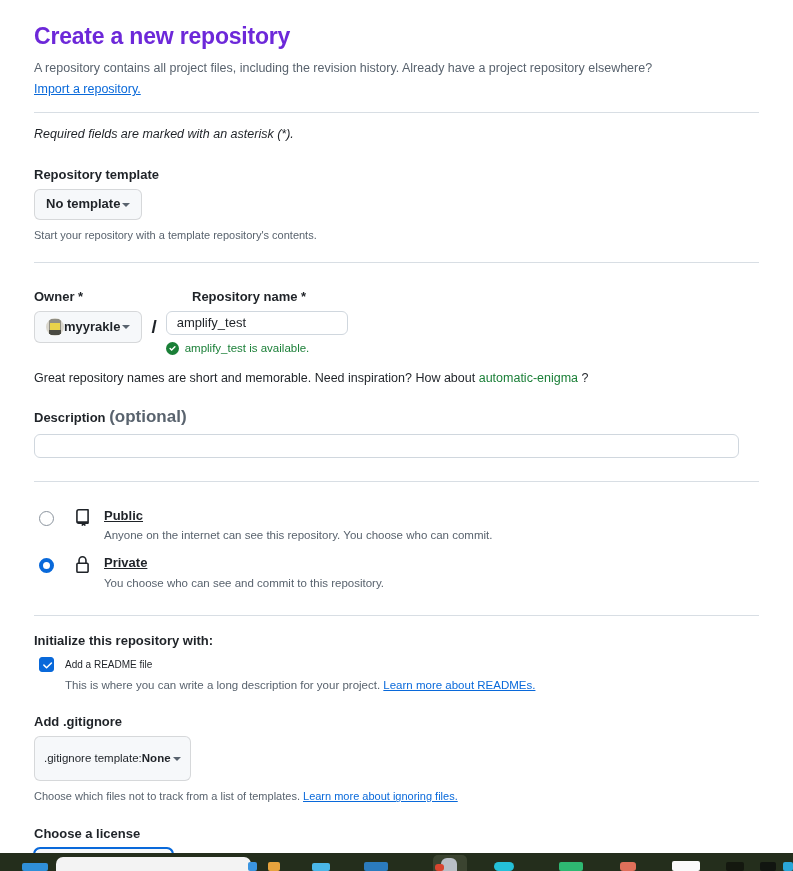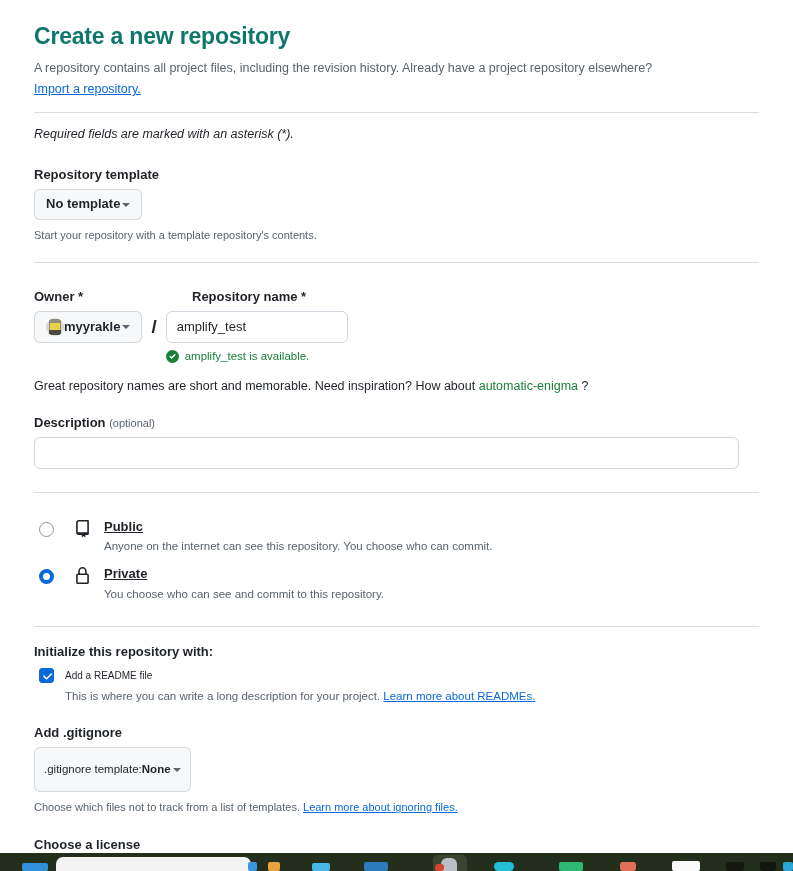--- a/index.html
+++ b/index.html
@@ -22,21 +22,21 @@
     background: #ffffff;
     padding: 18px 34px 0 34px;
   }
 
   
   .title {
     font-size: 23px;
     font-weight: bold;
     letter-spacing: -0.2px;
     margin: 5px 0 9px 0;
-    color: #0f766e;
+    color: #6d28d9;
   }
   .subtitle {
     font-size: 12.5px;
     color: #59636e;
     line-height: 1.45;
     margin: 0;
   }
   .import-link {
     display: inline-block;
     font-size: 12.5px;
@@ -63,23 +63,23 @@
   
   .section { margin-top: 26px; }
   .field-label {
     font-size: 13px;
     font-weight: bold;
     color: #1f2328;
     margin-bottom: 7px;
     display: block;
   }
   .field-label .optional {
-    font-weight: normal;
+    font-weight: bold;
     color: #59636e;
-    font-size: 11px;
+    font-size: 17px;
   }
   .hint {
     font-size: 11px;
     color: #59636e;
     margin-top: 8px;
     line-height: 1.45;
   }
   .hint a, .inline-link {
     color: #0969da;
     text-decoration: underline;
@@ -158,21 +158,21 @@
 
   .text-input {
     font-family: "Liberation Sans", sans-serif;
     font-size: 13px;
     color: #1f2328;
     background: #ffffff;
     border: 1px solid #d0d7de;
     border-radius: 6px;
     padding: 6px 10px;
     width: 182px;
-    height: 32px;
+    height: 24px;
     outline: none;
   }
   .text-input.wide { width: 705px; }
   .availability {
     display: flex;
     align-items: center;
     gap: 6px;
     margin-top: 7px;
     font-size: 11.5px;
     color: #1a7f37;

